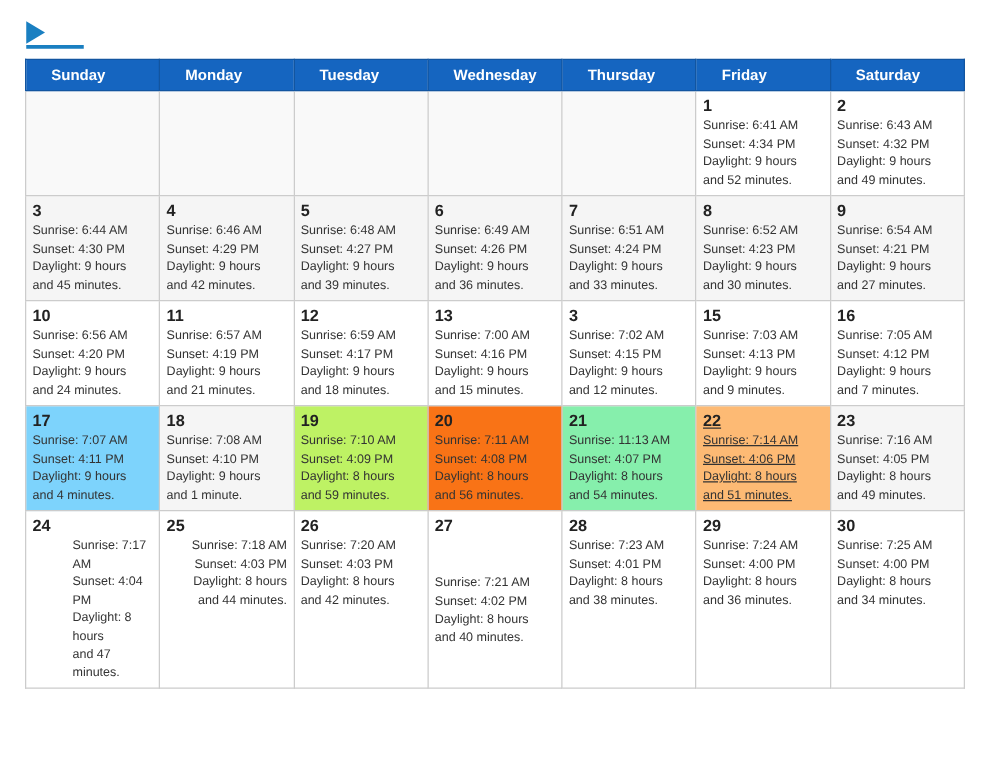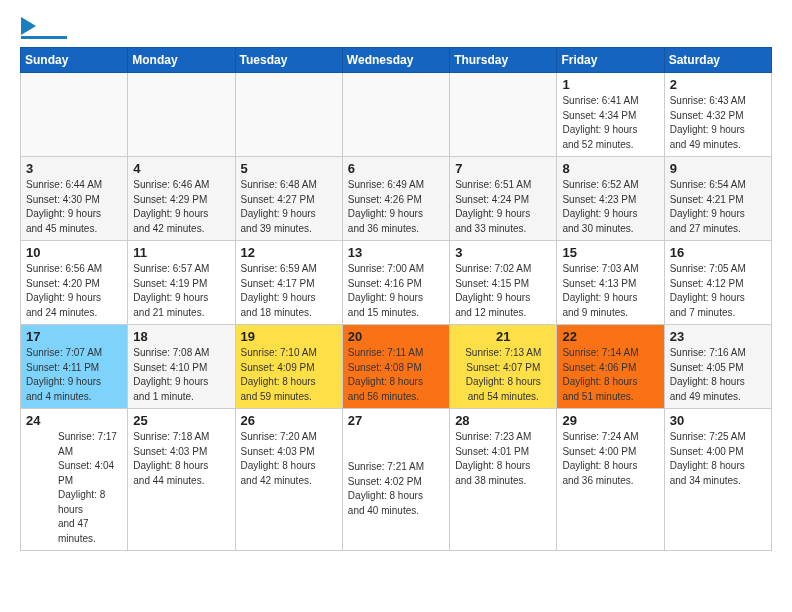--- a/index.html
+++ b/index.html
@@ -32,21 +32,21 @@
     table {
       width: 100%;
       border-collapse: collapse;
       table-layout: fixed;
     }
     th {
       background: #1565c0;
       color: #fff;
       font-size: 12px;
       font-weight: bold;
-      padding: 5px 4px;
+      padding: 5px 20px;
       text-align: left;
       border: 1px solid #1255a0;
     }
     td {
       vertical-align: top;
       border: 1px solid #ccc;
       padding: 4px 5px;
       font-size: 10.5px;
       color: #333;
       background: #fff;
@@ -254,42 +254,42 @@
 Daylight: 9 hours
 and 4 minutes.</div>
         </td>
         <td style="background: rgb(245, 245, 245);">
           <span class="day-num">18</span>
           <div class="day-info" style="white-space: pre-line;">Sunrise: 7:08 AM
 Sunset: 4:10 PM
 Daylight: 9 hours
 and 1 minute.</div>
         </td>
-        <td style="background: #fde047;">
+        <td style="background: #bef264;">
           <span class="day-num">19</span>
           <div class="day-info" style="white-space: pre-line;">Sunrise: 7:10 AM
 Sunset: 4:09 PM
 Daylight: 8 hours
 and 59 minutes.</div>
         </td>
         <td style="background: #f97316;">
           <span class="day-num">20</span>
           <div class="day-info" style="white-space: pre-line;">Sunrise: 7:11 AM
 Sunset: 4:08 PM
 Daylight: 8 hours
 and 56 minutes.</div>
         </td>
-        <td style="background: #fde047; text-align: center;">
+        <td style="background: #86efac;">
           <span class="day-num">21</span>
-          <div class="day-info" style="white-space: pre-line;">Sunrise: 7:13 AM
+          <div class="day-info" style="white-space: pre-line;">Sunrise: 11:13 AM
 Sunset: 4:07 PM
 Daylight: 8 hours
 and 54 minutes.</div>
         </td>
-        <td style="background: #f97316;">
+        <td style="background: #fdba74; text-decoration: underline;">
           <span class="day-num">22</span>
           <div class="day-info" style="white-space: pre-line;">Sunrise: 7:14 AM
 Sunset: 4:06 PM
 Daylight: 8 hours
 and 51 minutes.</div>
         </td>
         <td style="background: rgb(245, 245, 245);">
           <span class="day-num">23</span>
           <div class="day-info" style="white-space: pre-line;">Sunrise: 7:16 AM
 Sunset: 4:05 PM
@@ -300,21 +300,21 @@
       <tr>
         <td>
           <span class="day-num">24</span>
           <div class="day-info" style="white-space: pre-line; margin-left: 32px;">Sunrise: 7:17 AM
 Sunset: 4:04 PM
 Daylight: 8 hours
 and 47 minutes.</div>
         </td>
         <td>
           <span class="day-num">25</span>
-          <div class="day-info" style="white-space: pre-line;">Sunrise: 7:18 AM
+          <div class="day-info" style="white-space: pre-line; text-align: right;">Sunrise: 7:18 AM
 Sunset: 4:03 PM
 Daylight: 8 hours
 and 44 minutes.</div>
         </td>
         <td>
           <span class="day-num">26</span>
           <div class="day-info" style="white-space: pre-line;">Sunrise: 7:20 AM
 Sunset: 4:03 PM
 Daylight: 8 hours
 and 42 minutes.</div>

